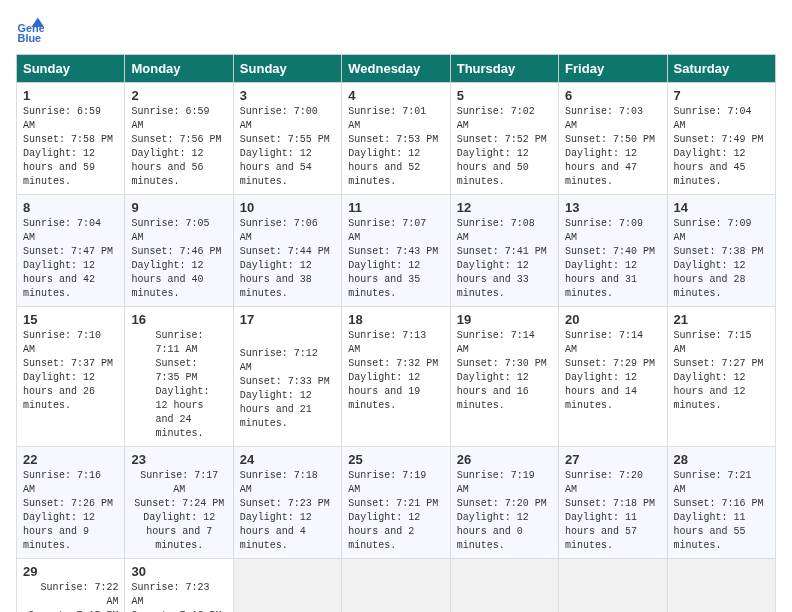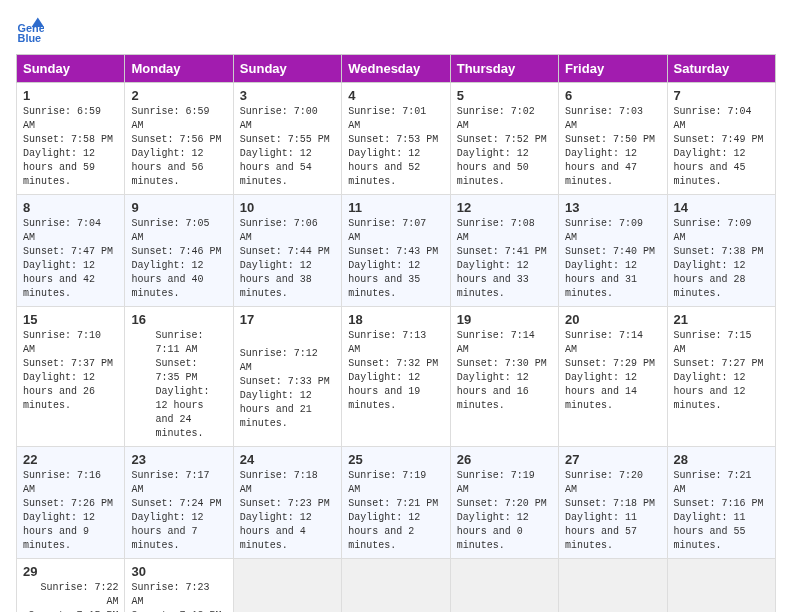--- a/index.html
+++ b/index.html
@@ -36,21 +36,21 @@
     .location {
       font-size: 14px;
       color: #555;
     }
     table {
       width: 100%;
       border-collapse: collapse;
       table-layout: fixed;
     }
     thead tr th {
-      background-color: #a21caf;
+      background-color: #0f766e;
       color: #fff;
       text-align: left;
       padding: 6px 6px;
       font-size: 13px;
       font-weight: bold;
       border: 1px solid #ccc;
     }
     tbody tr td {
       vertical-align: top;
       padding: 5px 6px;
@@ -249,21 +249,21 @@
       </tr>
       <tr>
         <td>
           <span class="day-num">22</span>
           <div class="day-info" style="white-space: pre-line;">Sunrise: 7:16 AM
 Sunset: 7:26 PM
 Daylight: 12 hours and 9 minutes.</div>
         </td>
         <td>
           <span class="day-num">23</span>
-          <div class="day-info" style="white-space: pre-line;">Sunrise: 7:17 AM
+          <div class="day-info" style="white-space: pre-line; text-align: center;">Sunrise: 7:17 AM
 Sunset: 7:24 PM
 Daylight: 12 hours and 7 minutes.</div>
         </td>
         <td>
           <span class="day-num">24</span>
           <div class="day-info" style="white-space: pre-line;">Sunrise: 7:18 AM
 Sunset: 7:23 PM
 Daylight: 12 hours and 4 minutes.</div>
         </td>
         <td>

